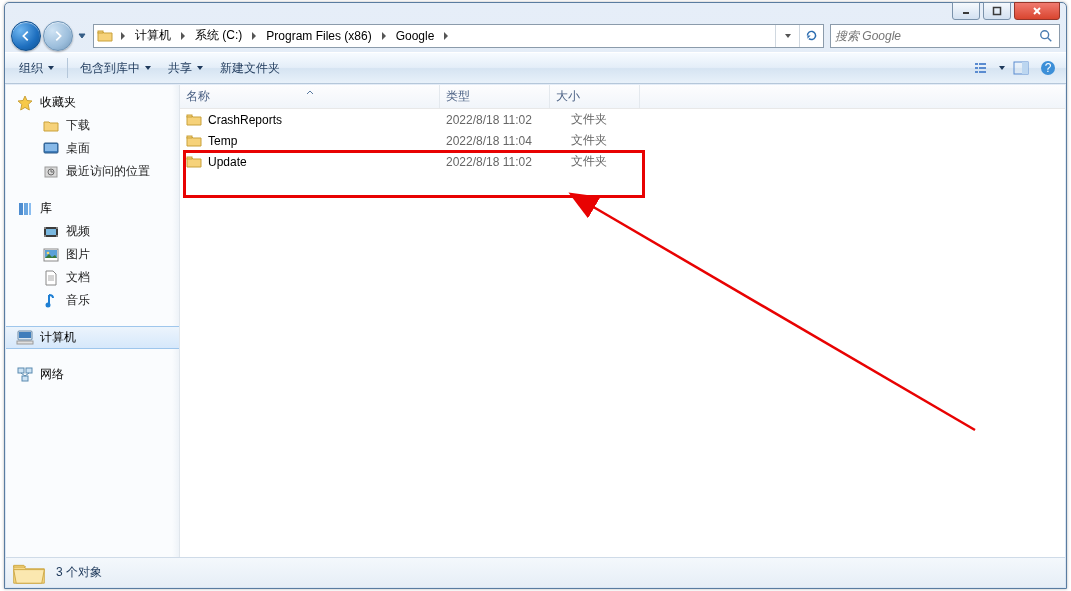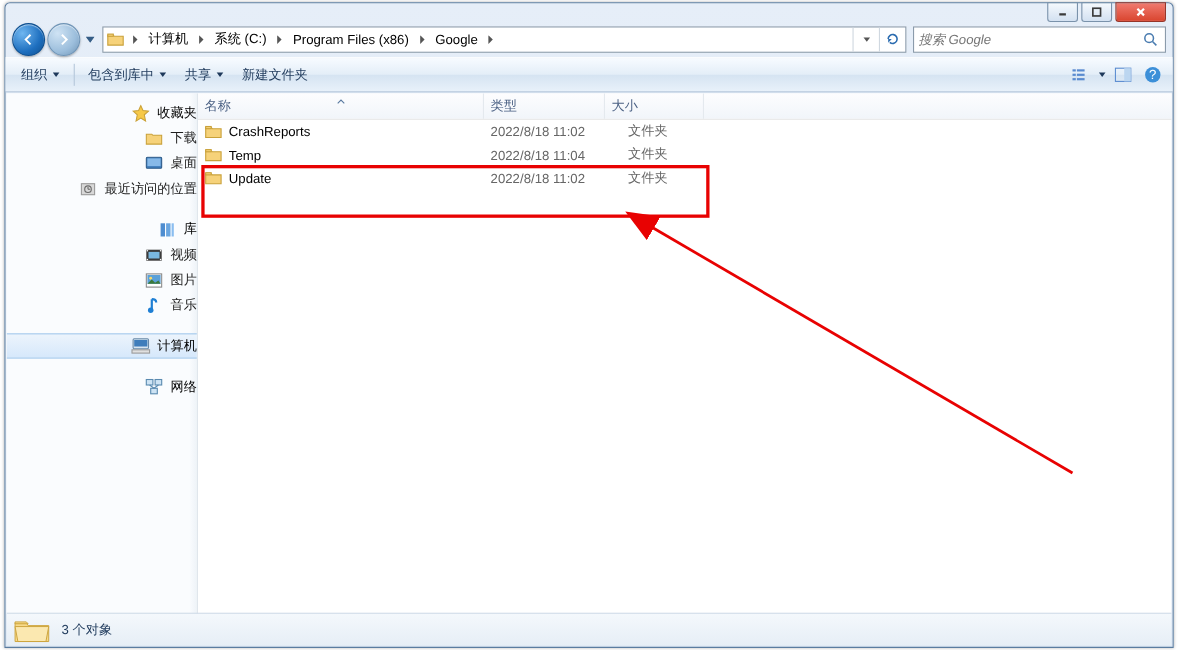--- a/index.html
+++ b/index.html
@@ -43,21 +43,21 @@
   .tsep { width:1px; height:20px; background:#b5c7da; margin:0 4px; }
   .tool-right { margin-left:auto; display:flex; align-items:center; gap:3px; }
   .ticon { width:24px; height:24px; display:flex; align-items:center; justify-content:center; border:1px solid transparent; border-radius:2px; cursor:default; }
 
   
   .body { position:absolute; top:82px; bottom:30px; left:1px; right:1px; background:#fff; display:flex; }
 
   
   .sidebar { width:174px; border-right:1px solid #e0e6ec; background:linear-gradient(to right,#fafcfe 96%,#eef3f8); padding:6px 0 0 0; overflow:hidden; position:relative; }
   .tree-group { margin-bottom:14px; }
-  .tree-item { display:flex; align-items:center; height:23px; padding-left:22px; gap:6px; cursor:default; color:#000;justify-content:flex-end; }
+  .tree-item { display:flex; align-items:center; height:23px; padding-left:22px; gap:6px; cursor:default; color:#000; }
   .tree-item.head { padding-left:10px; position:relative; }
   .tree-item .ticon2 { width:18px; height:18px; display:flex; align-items:center; justify-content:center; }
   .tree-item.sub { padding-left:36px; color:#1e1e1e; }
   .tree-item.selected { background:linear-gradient(#ecf4fc,#d6e8fb); border:1px solid #9ec6ec; border-left:none; border-right:none; }
 
   
   .filepane { flex:1; position:relative; }
   .cols { height:24px; display:flex; align-items:center; border-bottom:1px solid #e8e8e8; color:#4b6184; background:linear-gradient(#fdfdfe,#f1f5fa); }
   .col { height:100%; display:flex; align-items:center; padding:0 6px; border-right:1px solid #e4e9ee; position:relative; cursor:default; }
   .col.name { width:260px; }
@@ -317,20 +317,31 @@
                 <rect x="2" y="2" width="12" height="8" fill="#5aa0d8"></rect>
                 <circle cx="5" cy="5" r="1.3" fill="#f7d96a"></circle>
                 <path d="M2 10 L6 6 L9 9 L12 7 L14 10 Z" fill="#3b7a3b"></path>
               </svg>
             </span>
           <span>图片</span>
         </div>
         <div class="tree-item sub">
           <span class="ticon2">
               <svg width="14" height="16" viewBox="0 0 14 16">
+                <path d="M2 1h7l3 3v11H2z" fill="#fff" stroke="#888"></path>
+                <line x1="4" y1="6" x2="10" y2="6" stroke="#aaa"></line>
+                <line x1="4" y1="8" x2="10" y2="8" stroke="#aaa"></line>
+                <line x1="4" y1="10" x2="10" y2="10" stroke="#aaa"></line>
+              </svg>
+            </span>
+          <span>文档</span>
+        </div>
+        <div class="tree-item sub">
+          <span class="ticon2">
+              <svg width="14" height="16" viewBox="0 0 14 16">
                 <path d="M5 2v9" stroke="#1e7fd4" stroke-width="2"></path>
                 <circle cx="4" cy="12" r="2.5" fill="#1e7fd4"></circle>
                 <path d="M5 2 Q9 2 9 5" fill="none" stroke="#1e7fd4" stroke-width="2"></path>
               </svg>
             </span>
           <span>音乐</span>
         </div>
       </div>
 
       <div class="tree-group">

